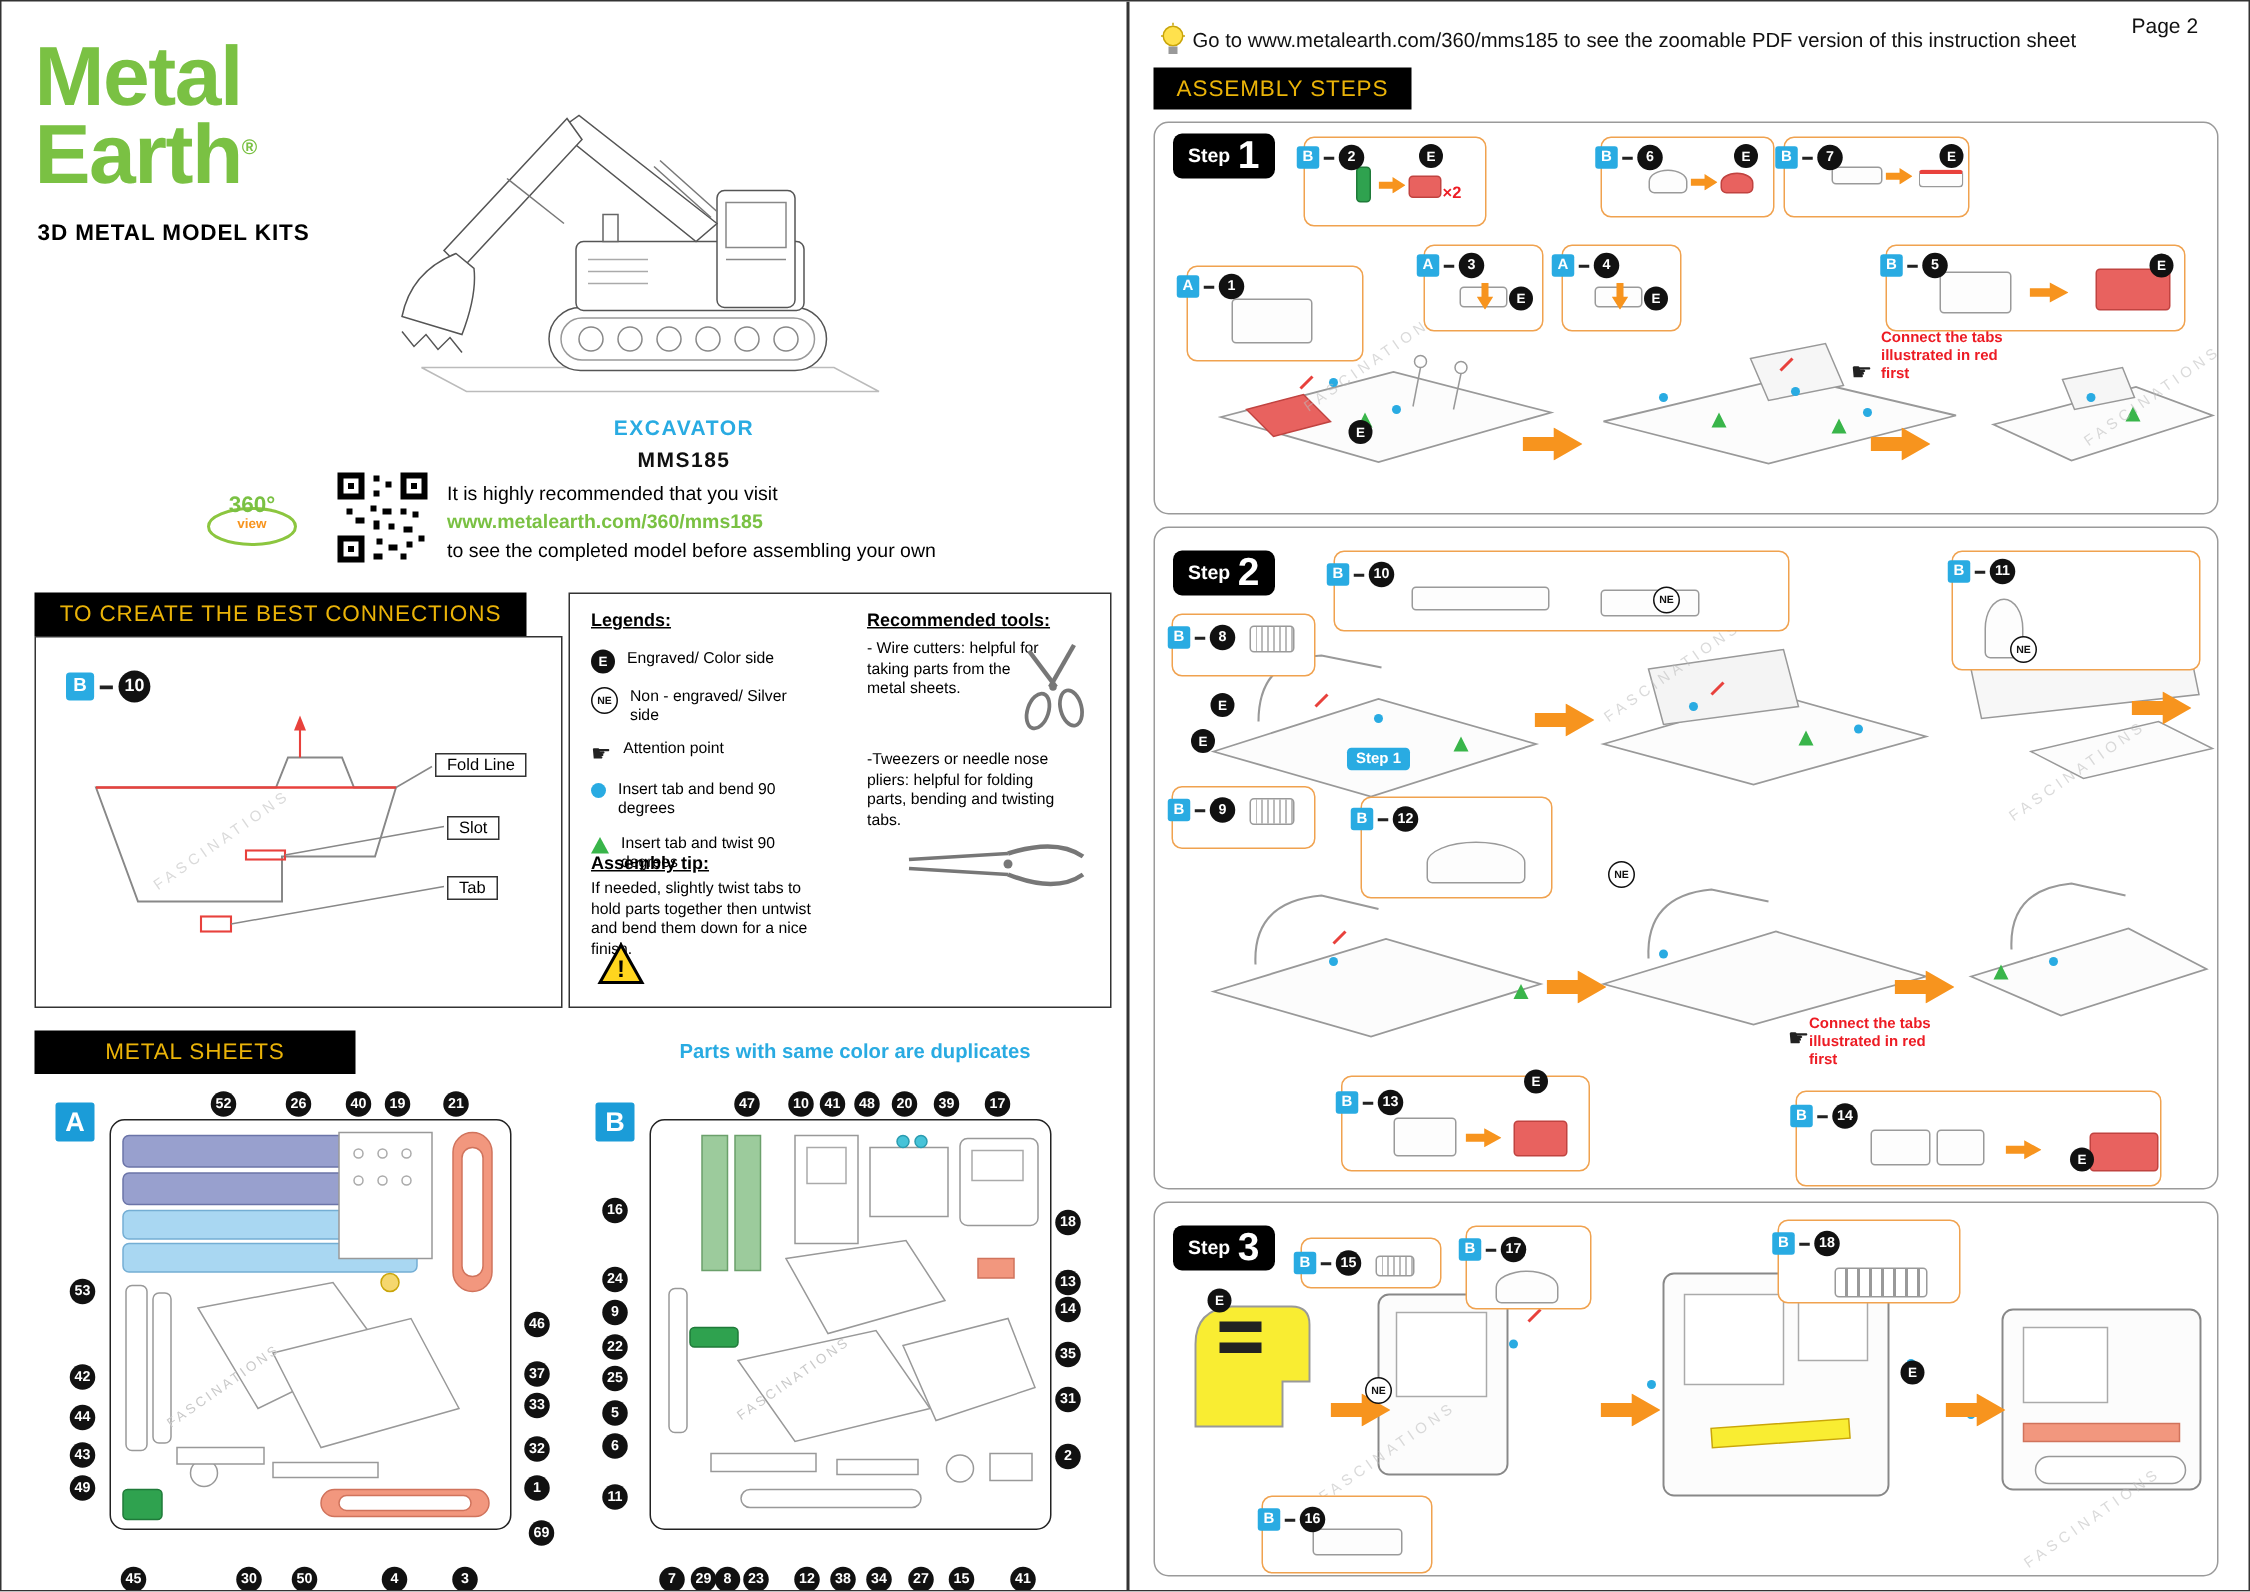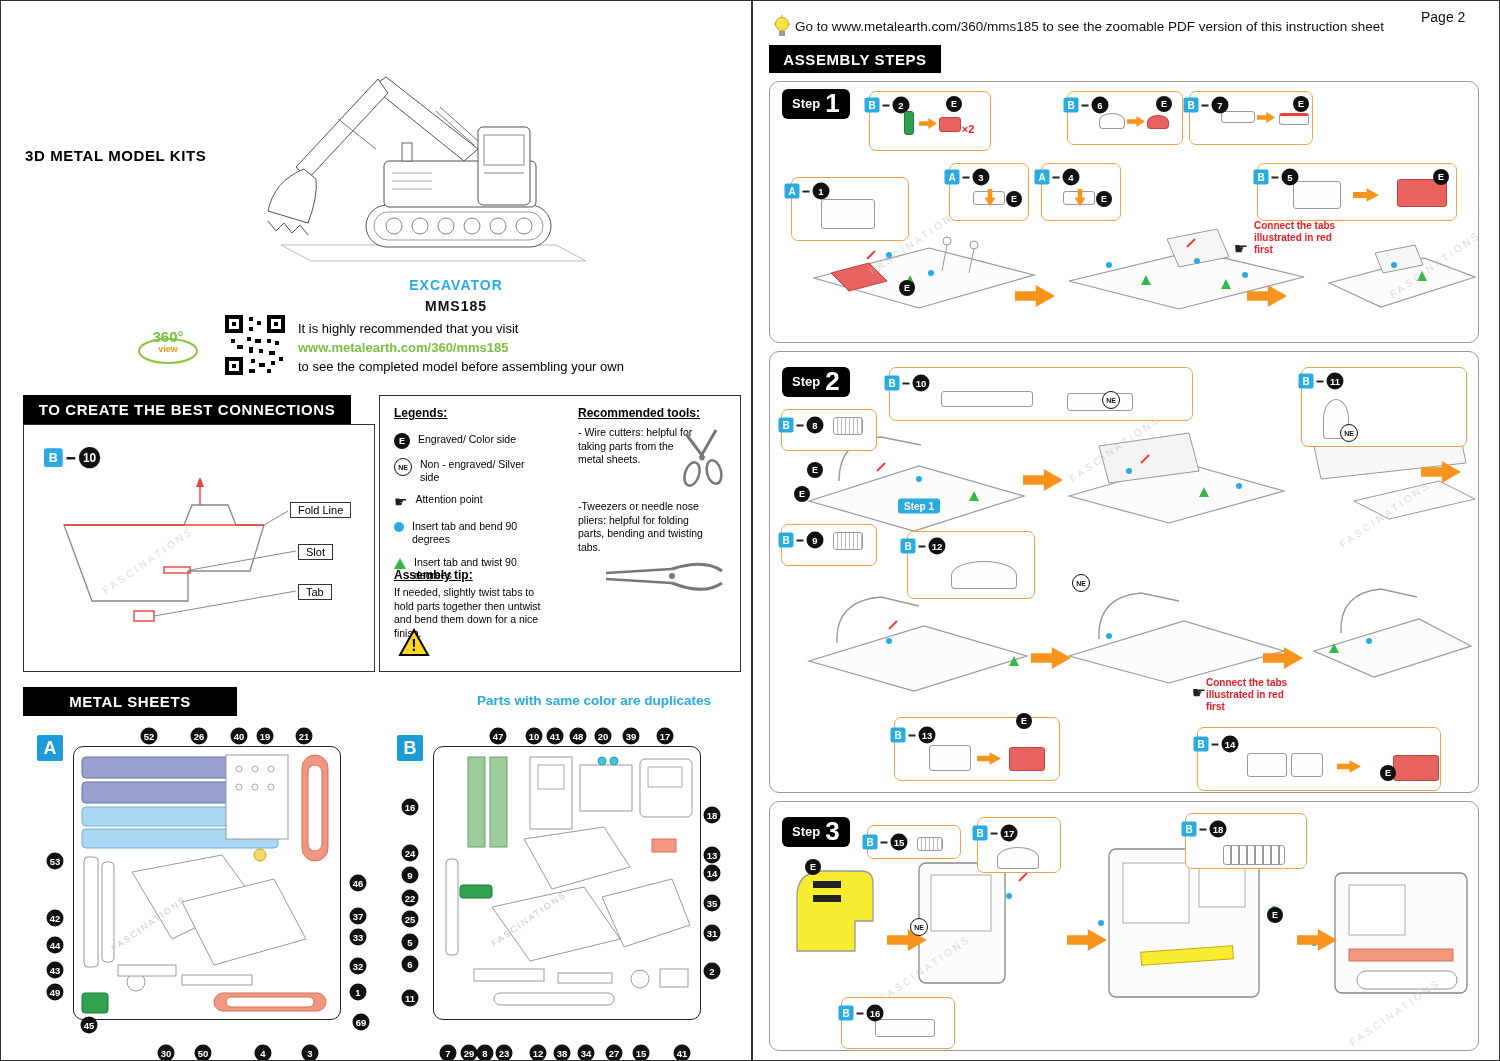--- a/index.html
+++ b/index.html
@@ -1,21 +1,21 @@
 <!DOCTYPE html>
 <html><head>
 <meta charset="utf-8">
 <style>
 *{margin:0;padding:0;box-sizing:border-box}
 html,body{background:#e8e8e8}
 body{font-family:"Liberation Sans",sans-serif}
 #page{position:relative;width:1500px;height:1061px;background:#fff;border:1px solid #333;overflow:hidden;margin:0 auto}
 .abs{position:absolute}
 .ctr{transform:translate(-50%,-50%)}
-.blackbar{background:#000;color:#ffffff;font-weight:bold;display:flex;align-items:center;justify-content:center;letter-spacing:.6px;z-index:3}
+.blackbar{background:#000;color:#eab308;font-weight:normal;display:flex;align-items:center;justify-content:center;letter-spacing:.6px;z-index:3}
 .panel{position:absolute;border:1.5px solid #9a9a9a;border-radius:10px;background:#fff;z-index:0}
 .callout-box{position:absolute;border:1.5px solid #F0A24F;border-radius:7px;background:#fff;z-index:4}
 .cnum{width:17px;height:17px;border-radius:50%;background:#111;color:#fff;font-size:9.5px;font-weight:bold;display:flex;align-items:center;justify-content:center;z-index:60}
 .lbadge{width:15px;height:15px;background:#29ABE2;color:#fff;font-weight:bold;font-size:10px;display:flex;align-items:center;justify-content:center;border-radius:2px}
 .refchip{display:flex;align-items:center;gap:3px;z-index:60}
 .dash{width:7px;height:2px;background:#222}
 .ebadge{width:16px;height:16px;border-radius:50%;background:#111;color:#fff;font-size:9px;font-weight:bold;display:flex;align-items:center;justify-content:center;z-index:60}
 .nebadge{width:18px;height:18px;border-radius:50%;background:#fff;border:1.5px solid #111;color:#111;font-size:7px;font-weight:bold;display:flex;align-items:center;justify-content:center;z-index:60}
 .x2{color:#ED1C24;font-weight:bold;font-size:11px;z-index:60}
 .rednote{color:#ED1C24;font-size:10px;line-height:1.2;font-weight:bold;z-index:60;text-align:left}
@@ -45,30 +45,34 @@
 #conn-box{left:22px;top:423px;width:352px;height:248px;border:1px solid #333;z-index:1;background:#fff}
 #legend-box{left:378px;top:394px;width:362px;height:277px;border:1px solid #333;background:#fff;z-index:1}
 .leg-title{font-size:12px;font-weight:bold;text-decoration:underline}
 .leg-row{display:flex;align-items:flex-start;gap:8px;margin-top:9px}
 .leg-text{font-size:10.5px;line-height:1.25;width:126px}
 .dot-blue{width:10px;height:10px;border-radius:50%;background:#29ABE2;margin-top:2px}
 .tri-green{width:0;height:0;border-left:6px solid transparent;border-right:6px solid transparent;border-bottom:11px solid #39B54A;margin-top:2px}
 #page-divider{left:750px;top:0;width:2px;height:1061px;background:#333;z-index:8}
 #page-label{left:1420px;top:8px;font-size:14px;color:#111;z-index:3}
 #top-note{left:794px;top:18px;font-size:13.5px;color:#111;z-index:3}
-#sheets-note{left:452px;top:692px;width:258px;text-align:right;color:#29ABE2;font-weight:bold;font-size:13.5px;z-index:3}
+#sheets-note{left:452px;top:692px;width:258px;color:#29ABE2;font-weight:bold;font-size:13.5px;z-index:3}
 .sheet-label{position:absolute;width:26px;height:26px;background:#1B9CD8;color:#fff;font-weight:bold;font-size:18px;display:flex;align-items:center;justify-content:center;z-index:5;border-radius:2px}
 .sheet-art{position:absolute;border:1.5px solid #222;border-radius:10px;background:#fff;z-index:1;overflow:hidden}
 svg{display:block}
 </style>
 </head>
 <body>
 
 <div id="page">
 
+  <div class="abs" id="logo">
+    <div class="ll">Metal</div>
+    <div class="ll"><span>Earth</span><sup>®</sup></div>
+  </div>
   <div class="abs" id="tagline">3D METAL MODEL KITS</div>
 
   <svg class="abs" id="hero" style="left:225px;top:48px;z-index:2" width="400" height="222" viewBox="0 0 400 222">
     <polygon points="55,196 330,196 360,212 85,212" fill="#fff" stroke="#bbb"></polygon>
     <rect x="140" y="156" width="185" height="42" rx="21" fill="#fff" stroke="#555"></rect>
     <rect x="148" y="163" width="169" height="28" rx="14" fill="#fff" stroke="#999"></rect>
     <circle cx="168" cy="177" r="8" fill="none" stroke="#888"></circle>
       <circle cx="194" cy="177" r="8" fill="none" stroke="#888"></circle>
     <circle cx="220" cy="177" r="8" fill="none" stroke="#888"></circle>
       <circle cx="246" cy="177" r="8" fill="none" stroke="#888"></circle>
@@ -460,21 +464,21 @@
       <div class="cnum abs ctr" style="left: 54px; top: 917px;">42</div>
       <div class="cnum abs ctr" style="left: 54px; top: 944px;">44</div>
       <div class="cnum abs ctr" style="left: 54px; top: 969px;">43</div>
       <div class="cnum abs ctr" style="left: 54px; top: 991px;">49</div>
       <div class="cnum abs ctr" style="left: 357px; top: 882px;">46</div>
       <div class="cnum abs ctr" style="left: 357px; top: 915px;">37</div>
       <div class="cnum abs ctr" style="left: 357px; top: 936px;">33</div>
       <div class="cnum abs ctr" style="left: 357px; top: 965px;">32</div>
       <div class="cnum abs ctr" style="left: 357px; top: 991px;">1</div>
       <div class="cnum abs ctr" style="left: 360px; top: 1021px;">69</div>
-      <div class="cnum abs ctr" style="left: 88px; top: 1024px;">45</div>
+      <div class="cnum abs ctr" style="left: 88px; top: 1052px;">45</div>
       <div class="cnum abs ctr" style="left: 165px; top: 1052px;">30</div>
       <div class="cnum abs ctr" style="left: 202px; top: 1052px;">50</div>
       <div class="cnum abs ctr" style="left: 231px; top: 1100px;">28</div>
       <div class="cnum abs ctr" style="left: 262px; top: 1052px;">4</div>
       <div class="cnum abs ctr" style="left: 309px; top: 1052px;">3</div>
       <div class="cnum abs ctr" style="left: 497px; top: 735px;">47</div>
       <div class="cnum abs ctr" style="left: 533px; top: 735px;">10</div>
       <div class="cnum abs ctr" style="left: 554px; top: 735px;">41</div>
       <div class="cnum abs ctr" style="left: 577px; top: 735px;">48</div>
       <div class="cnum abs ctr" style="left: 602px; top: 735px;">20</div>

